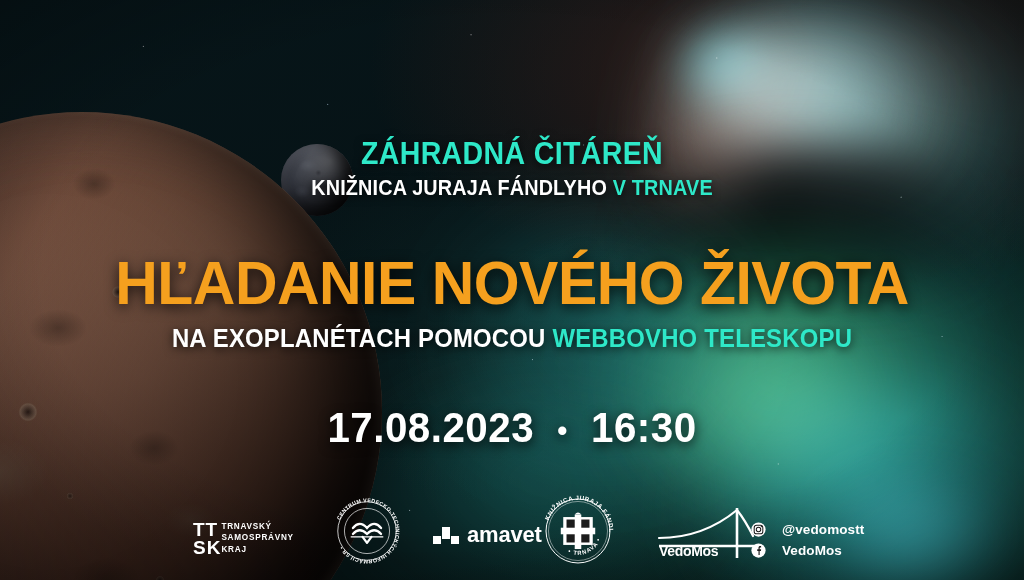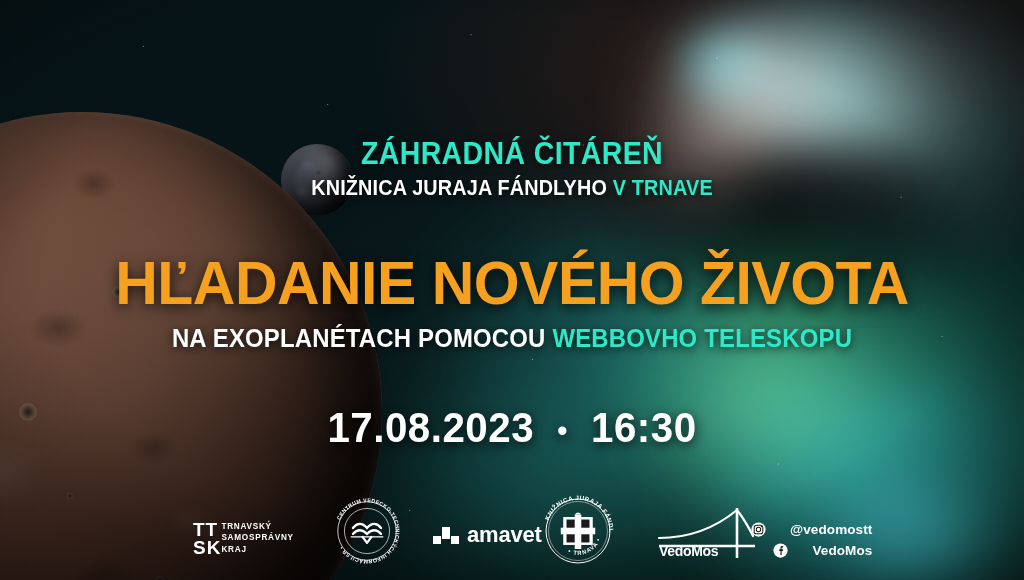--- a/index.html
+++ b/index.html
@@ -249,21 +249,21 @@
   
   .kniznica{ left:537px; bottom:8px; width:82px; height:82px; }
   .kniznica svg{ display:block; }
 
   
   .vedomost{ left:657px; bottom:20px; width:100px; height:54px; }
   .vedomost svg{ display:block; }
 
   
   .socials{ left:751px; bottom:22px; display:flex; flex-direction:column; gap:6px; }
-  .soc-row{ display:flex; align-items:center; gap:24px;justify-content:flex-end; }
+  .soc-row{ display:flex; align-items:center; gap:16px; }
   .soc-label{ font-size:13.5px; font-weight:bold; letter-spacing:.1px; white-space:nowrap; }
   .soc-ico{ width:15px; height:15px; flex:0 0 15px; }
 </style>
 </head>
 <body>
 
 <div id="poster">
 
   <div class="space-base"></div>
 

